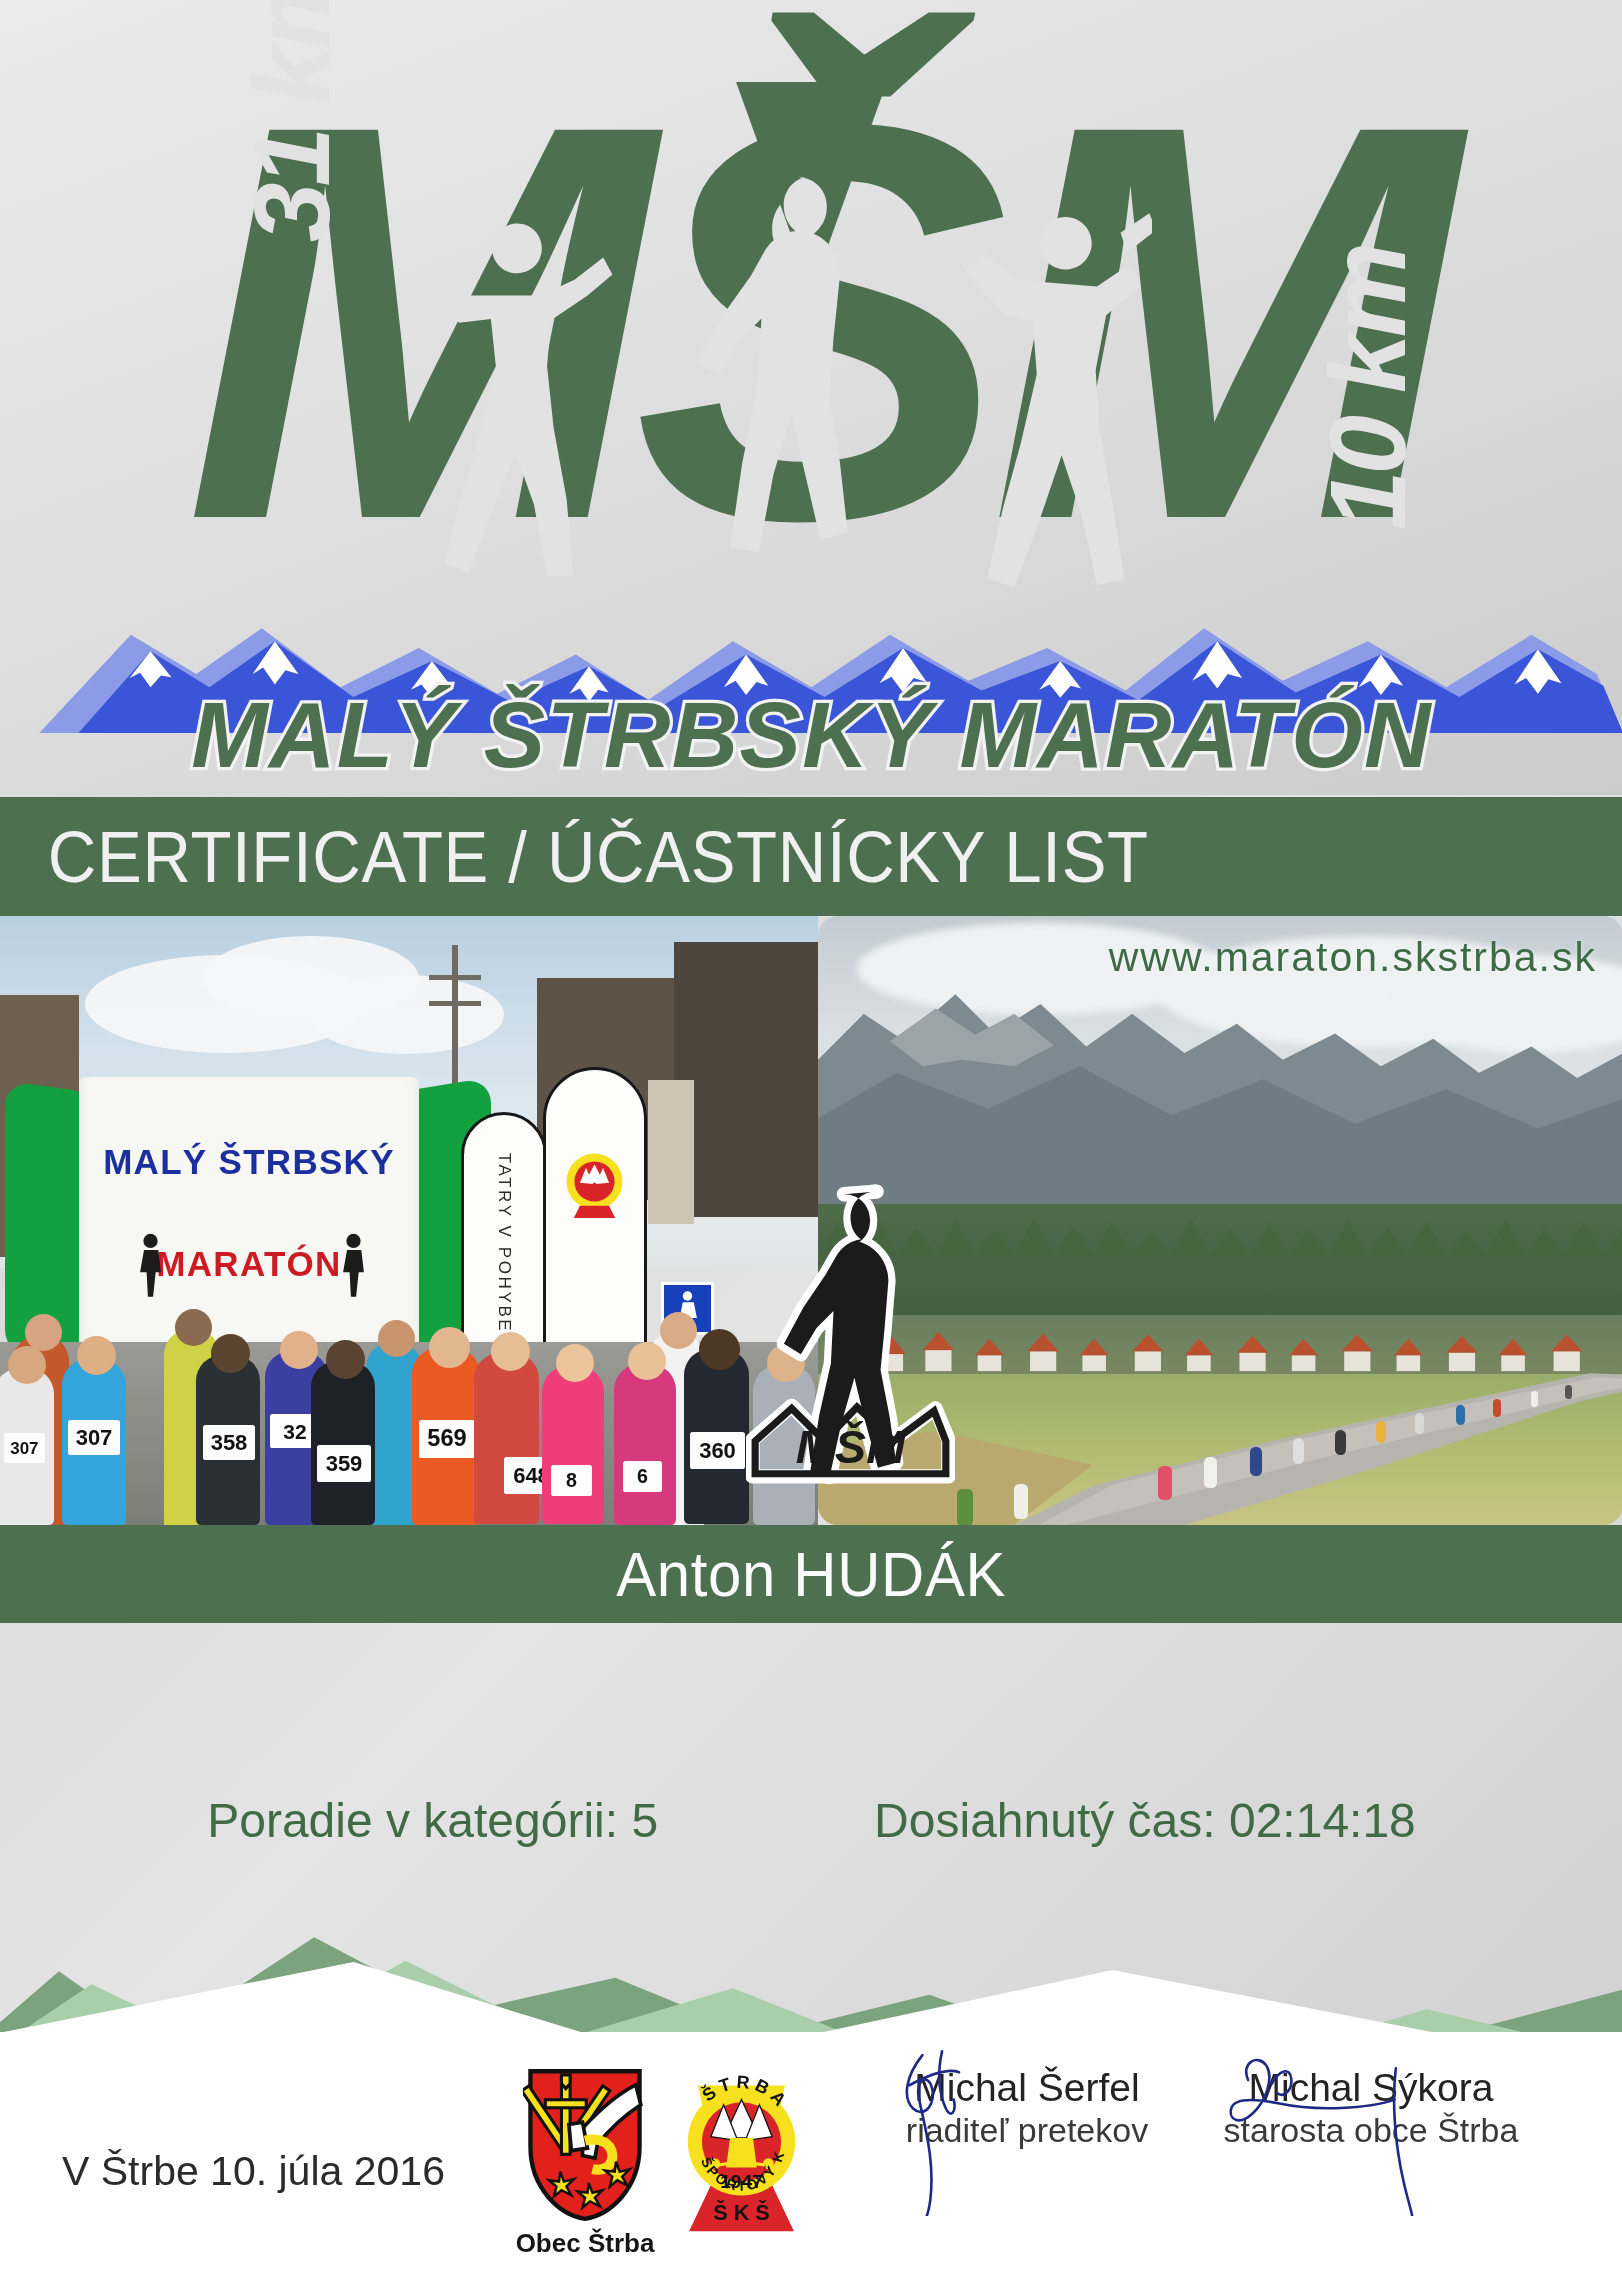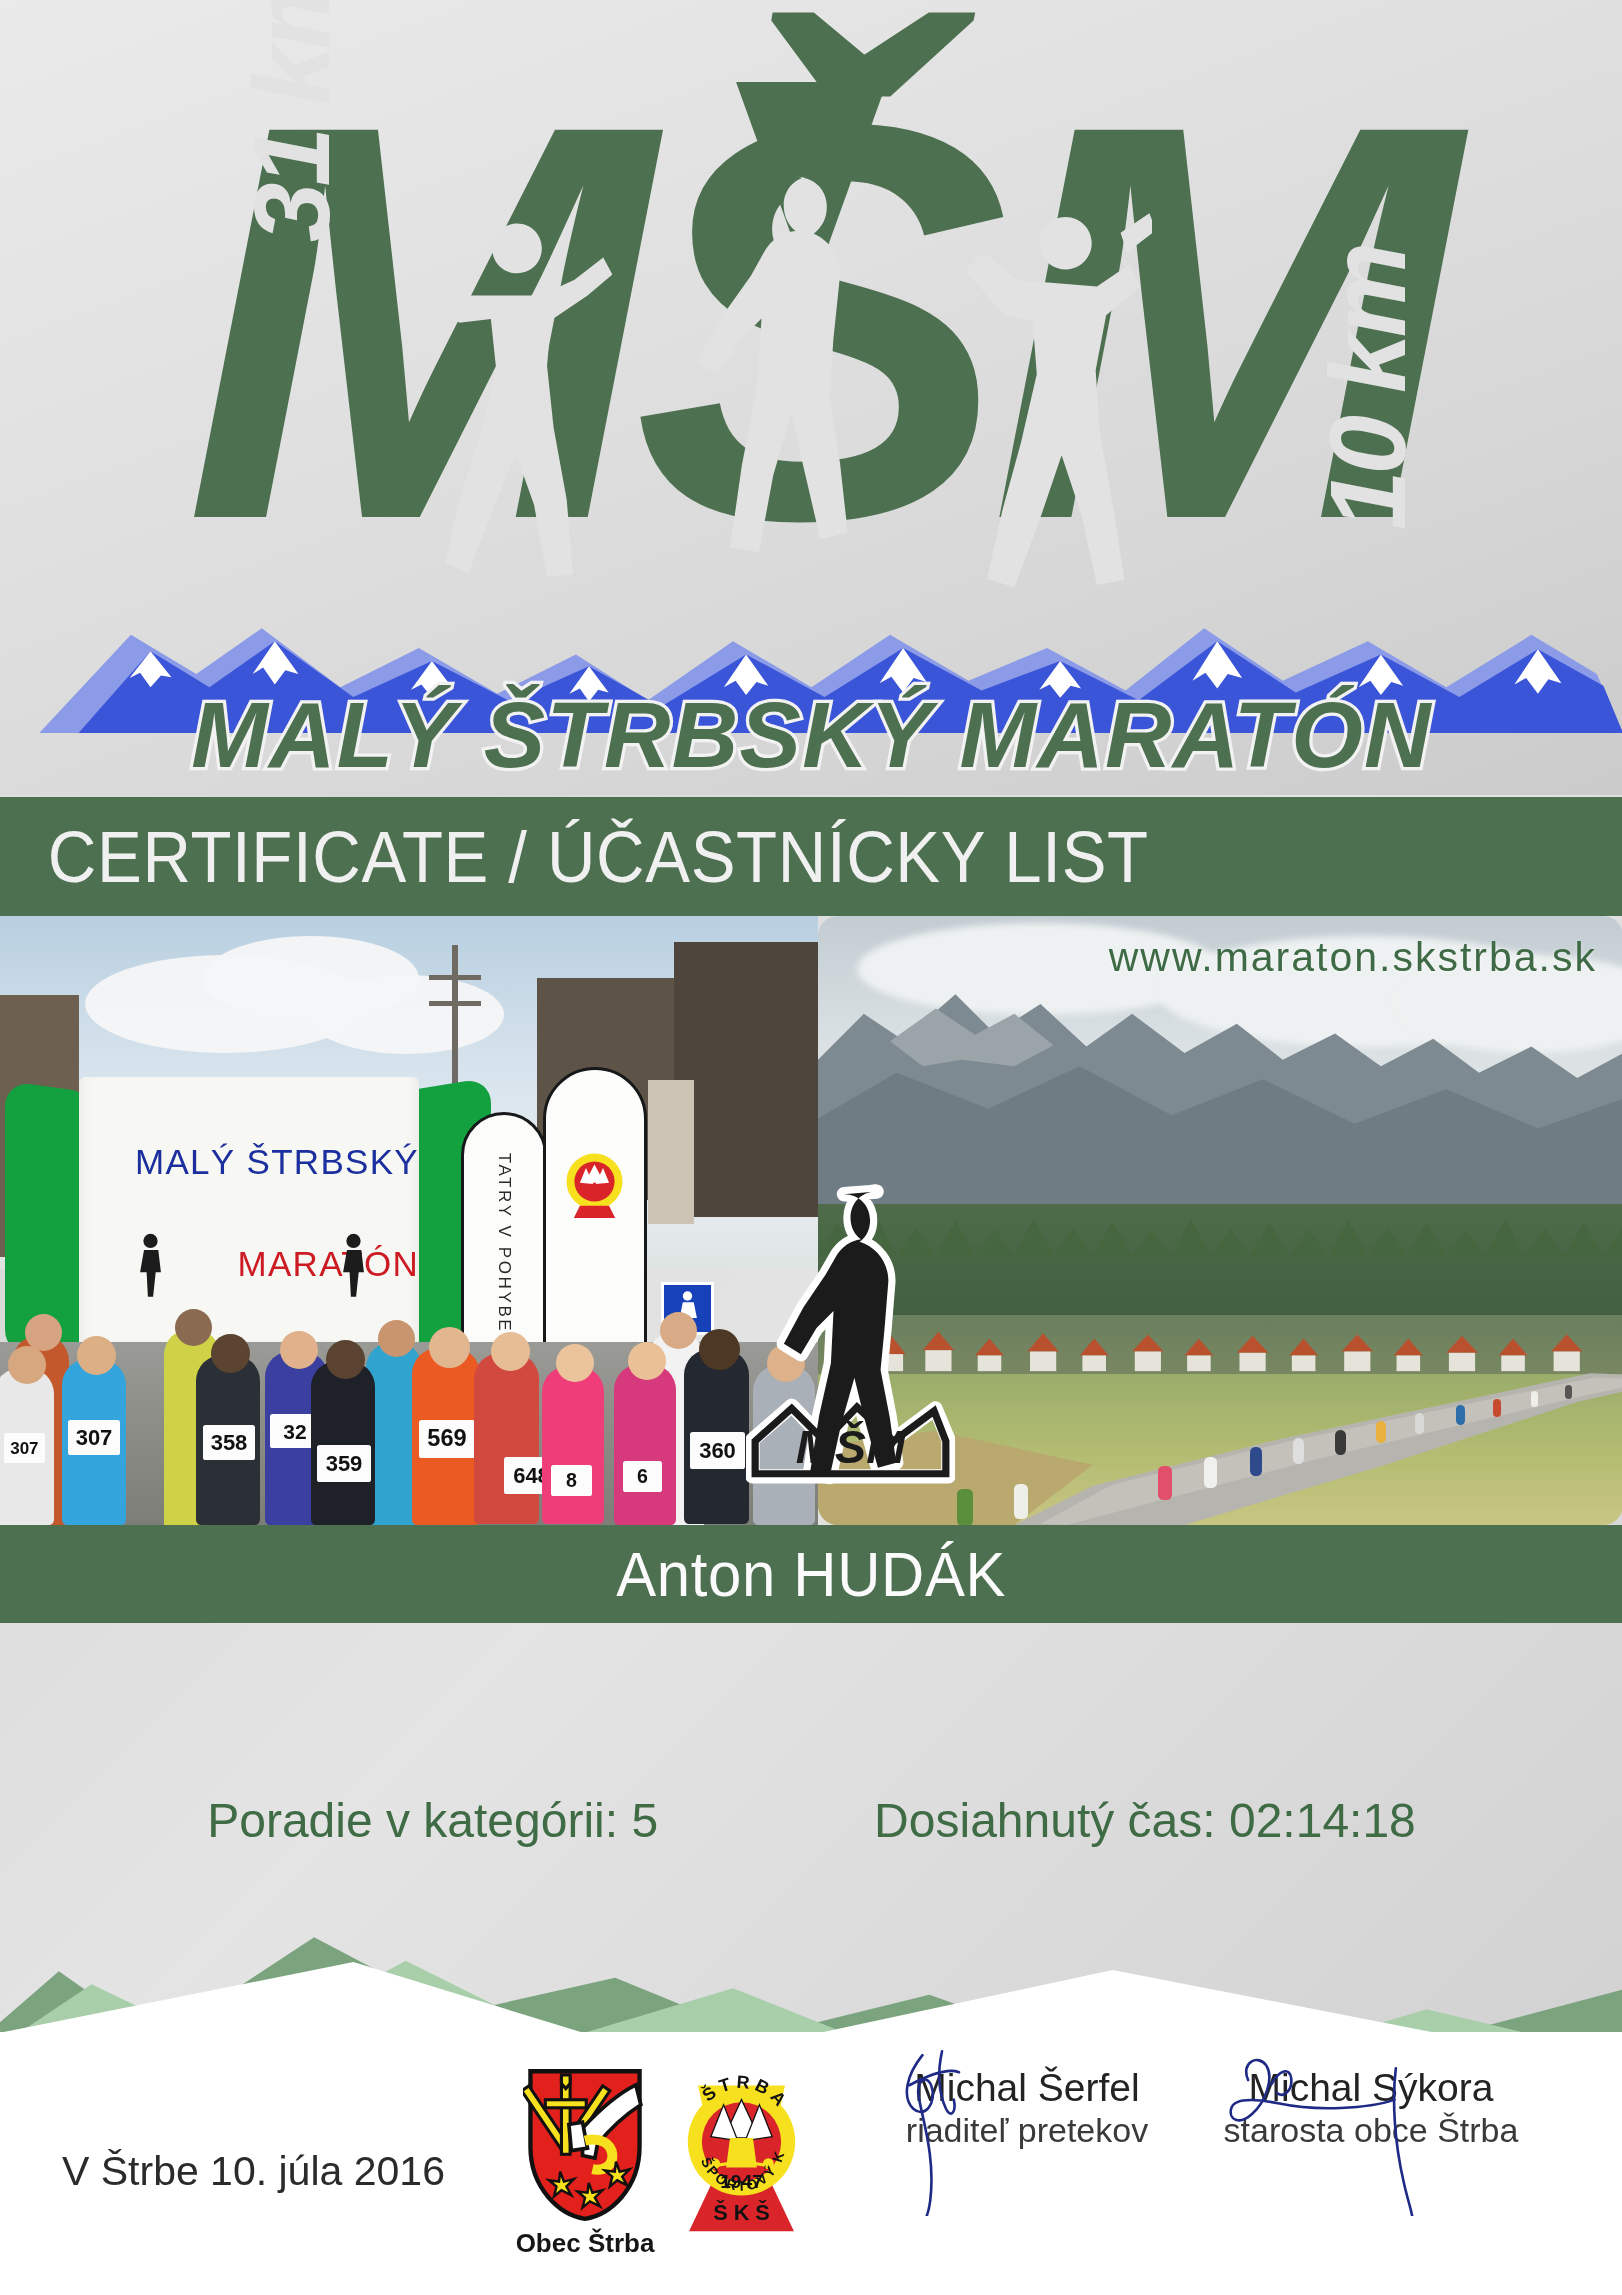--- a/index.html
+++ b/index.html
@@ -93,21 +93,21 @@
   .sky{position:absolute;left:0;top:0;width:100%;height:58%;
        background:linear-gradient(180deg,#b8cfe0 0%,#d5e2ec 40%,#e8eef2 75%,#dfe4e3 100%);}
   .cloud{position:absolute;background:#f4f6f7;border-radius:50%;opacity:.95;}
   .roof{position:absolute;background:#4f4238;}
   .wall{position:absolute;background:#cdc4b5;}
   .road{position:absolute;left:0;bottom:0;width:100%;height:30%;
         background:linear-gradient(180deg,#9a9a96 0%,#8d8d88 45%,#7e7e79 100%);}
   .arch-l,.arch-r{position:absolute;background:#13a03f;border-radius:26px;}
   .arch-top{position:absolute;background:#f7f7f4;border-radius:6.5px;
             box-shadow:inset 0 -7.9px 14.4px rgba(0,0,0,.08);}
-  .arch-txt{position:absolute;width:100%;text-align:right;font-weight:normal;white-space:nowrap;}
+  .arch-txt{position:absolute;width:100%;text-align:center;font-weight:bold;white-space:nowrap;}
   .banner{position:absolute;background:#fbfbf8;}
   .chk{position:absolute;width:30px;height:100%;
        background:repeating-linear-gradient(180deg,#1a1a1a 0 15px,#fafafa 15px 30px),
                   repeating-linear-gradient(90deg,#1a1a1a 0 15px,#fafafa 15px 30px);
        background-blend-mode:difference;}
   .flag{position:absolute;background:#fcfcfa;border:3.3px solid #17181a;border-radius:65px 65px 6.5px 6.5px;}
   .crowdrow{position:absolute;left:0;width:100%;}
   .runner{position:absolute;border-radius:26px 26px 5.2px 5.2px;}
   .head{position:absolute;border-radius:50%;}
   .bib{position:absolute;background:#fcfcfc;border-radius:2.6px;color:#111;

